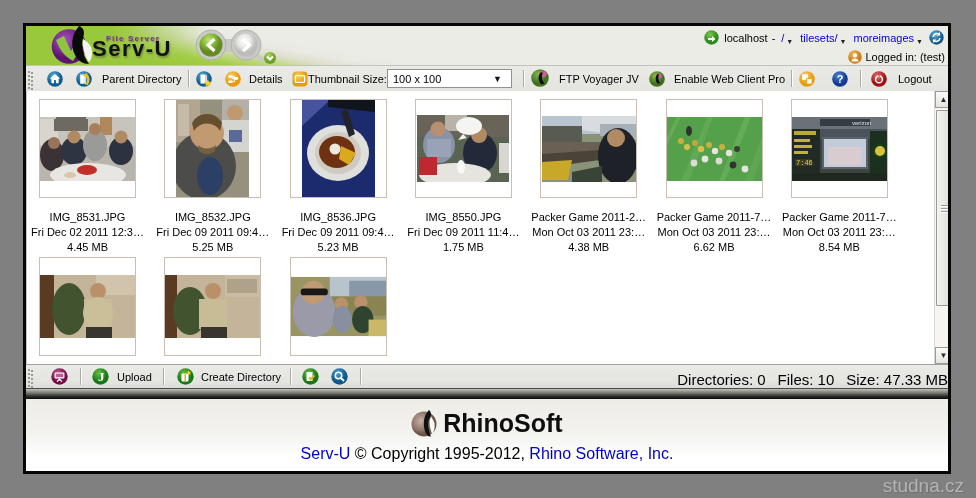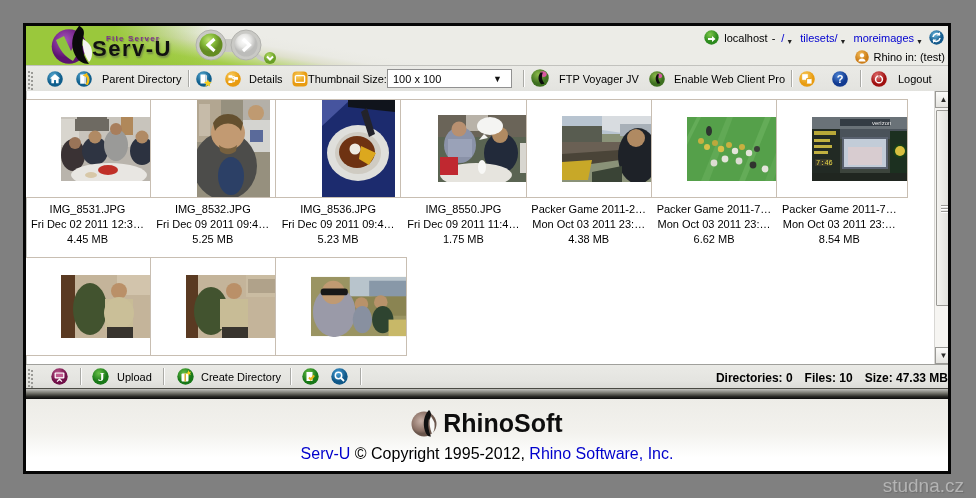--- a/index.html
+++ b/index.html
@@ -23,21 +23,21 @@
 .tbar.bot{top:338px;height:24px;border-top:1px solid #a0a09c;box-sizing:border-box;}
 .titem{position:absolute;font-size:11px;color:#000;}
 .tsep{position:absolute;width:1px;background:#aaaaa6;border-right:1px solid #fdfdfd;}
 .tbar.top .tsep{top:4px;height:17px;}
 .tbar.bot .tsep{top:3px;height:17px;}
 .grip{position:absolute;left:2px;width:7px;}
 .grip i{display:block;width:2px;height:2px;background:#9a9a96;box-shadow:3px 1px 0 #9a9a96;margin-bottom:2px;}
 
 .content{position:absolute;left:0;top:65px;width:922px;height:273px;background:#fff;border-left:1px solid #c6c6c2;box-sizing:border-box;}
 .cell{position:absolute;width:126px;text-align:center;font-size:11px;color:#000;line-height:15px;}
-.tbox{width:95px;height:97px;border:1px solid #c8beb2;margin:0 auto 4px auto;background:#fff;display:flex;align-items:center;justify-content:center;padding-left:35px;}
+.tbox{width:95px;height:97px;border:1px solid #c8beb2;margin:0 auto 12px auto;background:#fff;display:flex;align-items:center;justify-content:center;}
 .cell .nm{white-space:nowrap;}
 
 .sbar{position:absolute;left:907px;top:0;width:17px;height:273px;background:#f6f5f2;border-left:1px solid #d8d7d4;box-sizing:border-box;}
 .sbtn{position:absolute;left:0;width:17px;height:17px;background:linear-gradient(#fbfbf9,#e4e3df);border:1px solid #9b9a96;box-sizing:border-box;color:#2a2a28;font-size:8px;text-align:center;line-height:15px;}
 .sthumb{position:absolute;left:1px;top:19px;width:15px;height:196px;background:linear-gradient(90deg,#f4f3f0,#dededa);border:1px solid #9b9a96;box-sizing:border-box;border-radius:1px;}
 .sgrip{position:absolute;left:4px;top:94px;width:7px;}
 .sgrip i{display:block;height:1px;background:#9a9996;margin-bottom:1px;border-bottom:1px solid #fff;}
 
 .dband{position:absolute;left:0;top:362px;width:922px;height:11px;
   background:linear-gradient(#c2c2be,#77776f 40%,#2a2a26 75%,#0a0a0a 100%);border-top:1px solid #4a4a44;box-sizing:border-box;}
@@ -133,21 +133,21 @@
     <div class="logged">
       <svg class="ic" width="14" height="14" viewBox="0 0 14 14" style="margin-right:4px;">
         <radialGradient id="oic" cx="40%" cy="30%">
             <stop offset="0" stop-color="#f2bc5a"></stop>
             <stop offset="1" stop-color="#cd7e18"></stop>
           </radialGradient>
         <circle cx="7" cy="7" r="6.8" fill="url(#oic)"></circle>
         <circle cx="7" cy="5.4" r="2.1" fill="#fff"></circle>
           <path d="M3.4 11.4 a3.7 3.7 0 0 1 7.2 0 Z" fill="#fff"></path>
       </svg>
-      <span>Rhino in: (test)</span>
+      <span>Logged in: (test)</span>
     </div>
   </div>
 
   <div class="tbar top">
     <div class="grip" style="top:5px;">
         <i></i>
         <i></i>
         <i></i>
         <i></i>
         <i></i>
@@ -512,21 +512,21 @@
     <svg class="ic titem" style="left:305px;top:3px;" width="17" height="17" viewBox="0 0 17 17">
       <radialGradient id="bmag" cx="40%" cy="30%">
           <stop offset="0" stop-color="#48a0d8"></stop>
           <stop offset="1" stop-color="#105888"></stop>
         </radialGradient>
       <circle cx="8.5" cy="8.5" r="8.2" fill="url(#bmag)"></circle>
       <circle cx="7.5" cy="7.5" r="3.2" fill="none" stroke="#fff" stroke-width="1.5"></circle>
       <path d="M10 10 l3 3" stroke="#fff" stroke-width="1.8"></path>
     </svg>
     <div class="tsep" style="left:334px;"></div>
-    <div class="titem" style="right:0px;top:6px;font-size:12px;font-weight:bold;">Directories: 0<span style="display:inline-block;width:12px;"></span>Files: 10<span style="display:inline-block;width:12px;"></span>Size: 47.33 MB</div>
+    <div class="titem" style="right:0px;top:6px;font-size:15px;">Directories: 0<span style="display:inline-block;width:12px;"></span>Files: 10<span style="display:inline-block;width:12px;"></span>Size: 47.33 MB</div>
   </div>
 
   <div class="dband"></div>
 
   <div class="footer">
     <div class="rlogo">
       <svg class="ic" width="27" height="27" viewBox="0 0 27 27" style="margin-right:5px;">
         <radialGradient id="rh" cx="38%" cy="38%">
             <stop offset="0" stop-color="#c9b2a8"></stop>
             <stop offset=".8" stop-color="#8a7065"></stop>

